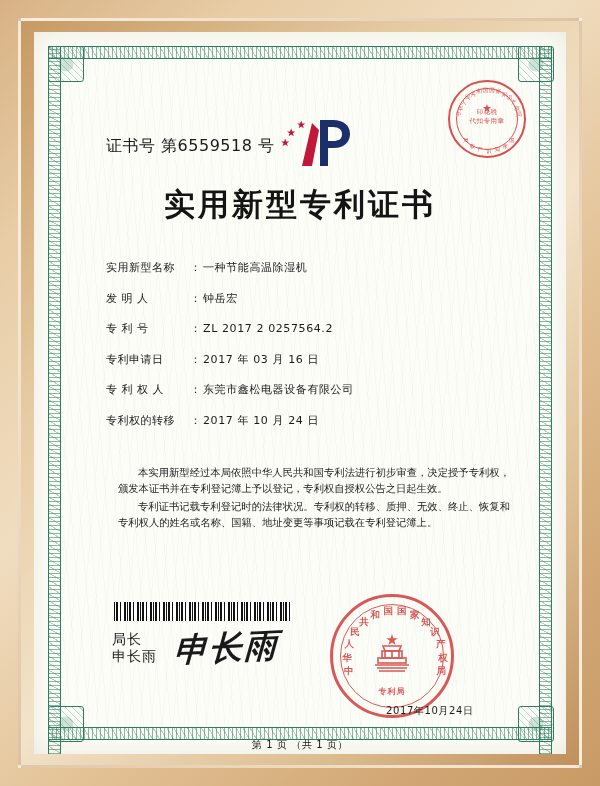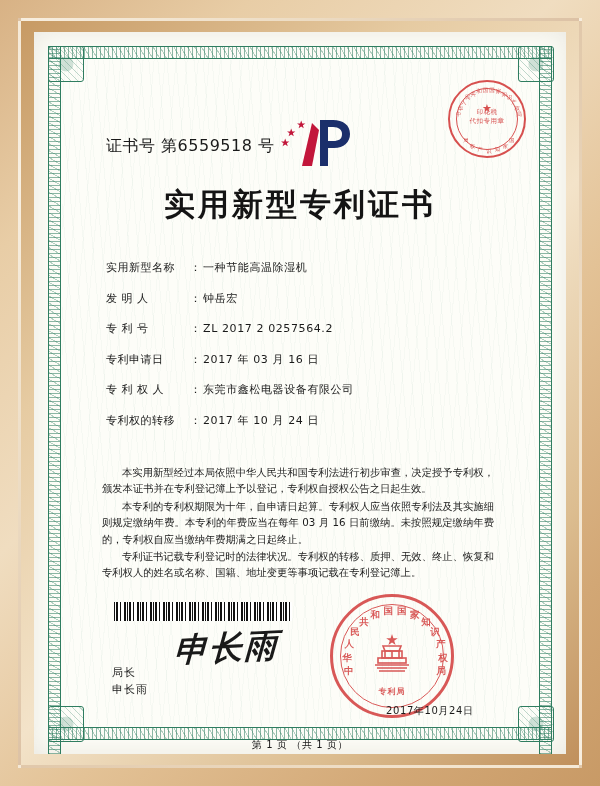--- a/index.html
+++ b/index.html
@@ -173,21 +173,21 @@
     display: inline-block;
     min-width: 84px;
     letter-spacing: 0.5px;
   }
   .field-sep { margin-right: 2px; }
   .field-value { letter-spacing: 0.6px; }
 
   
   #body-text {
     position: absolute;
-    left: 68px; top: 432px;
+    left: 84px; top: 432px;
     width: 392px;
     font-size: 10.3px;
     line-height: 16.4px;
     color: #1c1c1c;
     text-align: justify;
   }
   #body-text p {
     margin: 0 0 1px 0;
     text-indent: 20px;
   }
@@ -200,25 +200,26 @@
     background-image: repeating-linear-gradient(
       90deg,
       #111 0 1px, #fff 1px 2px, #111 2px 4px, #fff 4px 6px,
       #111 6px 7px, #fff 7px 10px, #111 10px 12px, #fff 12px 13px
     );
   }
 
   
   #sig-labels {
     position: absolute;
-    left: 78px; top: 632px;
-    font-size: 11px;
+    left: 78px; top: 600px;
+    font-size: 14px;
     line-height: 17px;
     color: #1a1a1a;
     letter-spacing: 1px;
+    font-family: Liberation Mono, monospace;
   }
   #sig-script {
     position: absolute;
     left: 140px; top: 594px;
     font-size: 33px;
     color: #1a1a1a;
     font-family: "DejaVu Serif", "Liberation Serif", serif;
     font-style: italic;
     font-weight: bold;
     letter-spacing: 2px;
@@ -374,21 +375,20 @@
       <div class="field-row">
         <span class="field-label">专 利 权 人</span><span class="field-sep">：</span><span class="field-value">东莞市鑫松电器设备有限公司</span>
       </div>
       <div class="field-row">
         <span class="field-label">专利权的转移</span><span class="field-sep">：</span><span class="field-value">2017 年 10 月 24 日</span>
       </div>
     </div>
 
     <div id="body-text">
       <p>本实用新型经过本局依照中华人民共和国专利法进行初步审查，决定授予专利权，颁发本证书并在专利登记簿上予以登记，专利权自授权公告之日起生效。</p>
-      <p>本专利的专利权期限为十年，自申请日起算。专利权人应当依照专利法及其实施细则规定缴纳年费。本专利的年费应当在每年 03 月 16 日前缴纳。未按照规定缴纳年费的，专利权自应当缴纳年费期满之日起终止。</p>
       <p>专利证书记载专利登记时的法律状况。专利权的转移、质押、无效、终止、恢复和专利权人的姓名或名称、国籍、地址变更等事项记载在专利登记簿上。</p>
     </div>
 
     <div id="barcode"></div>
 
     <div id="sig-labels">
       <div>局长</div>
       <div>申长雨</div>
     </div>
     <div id="sig-script">申长雨</div>

